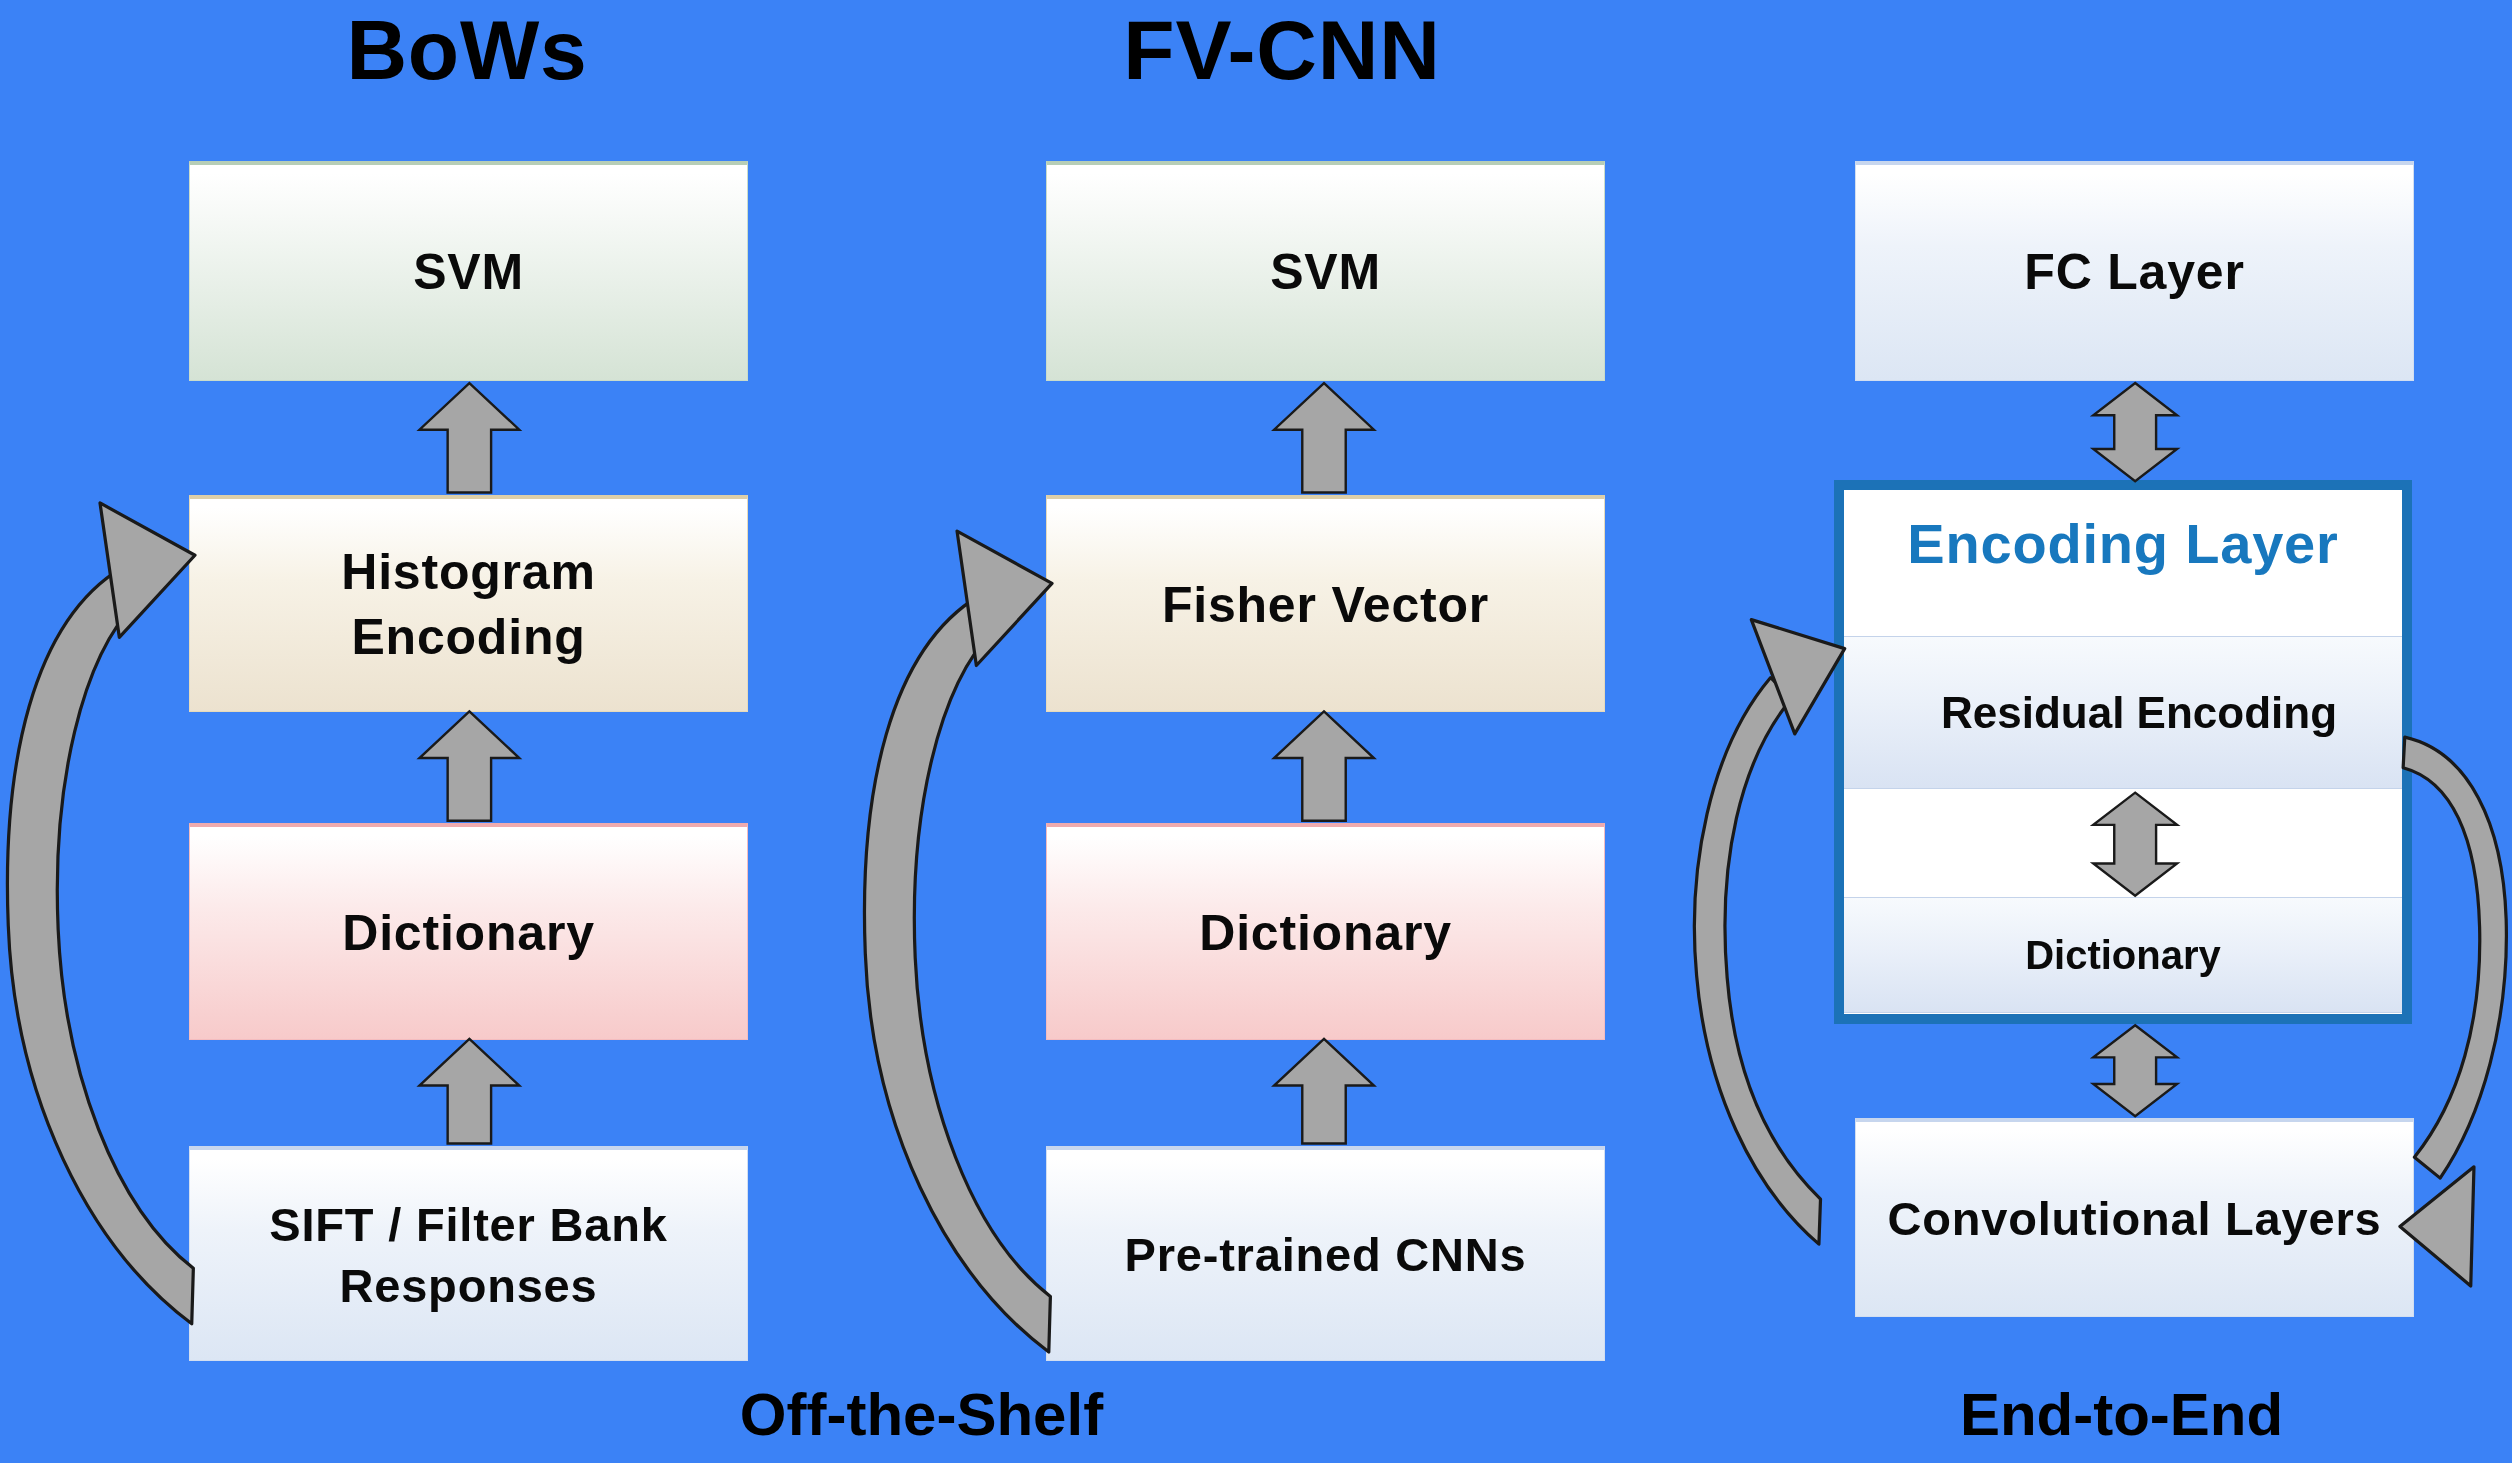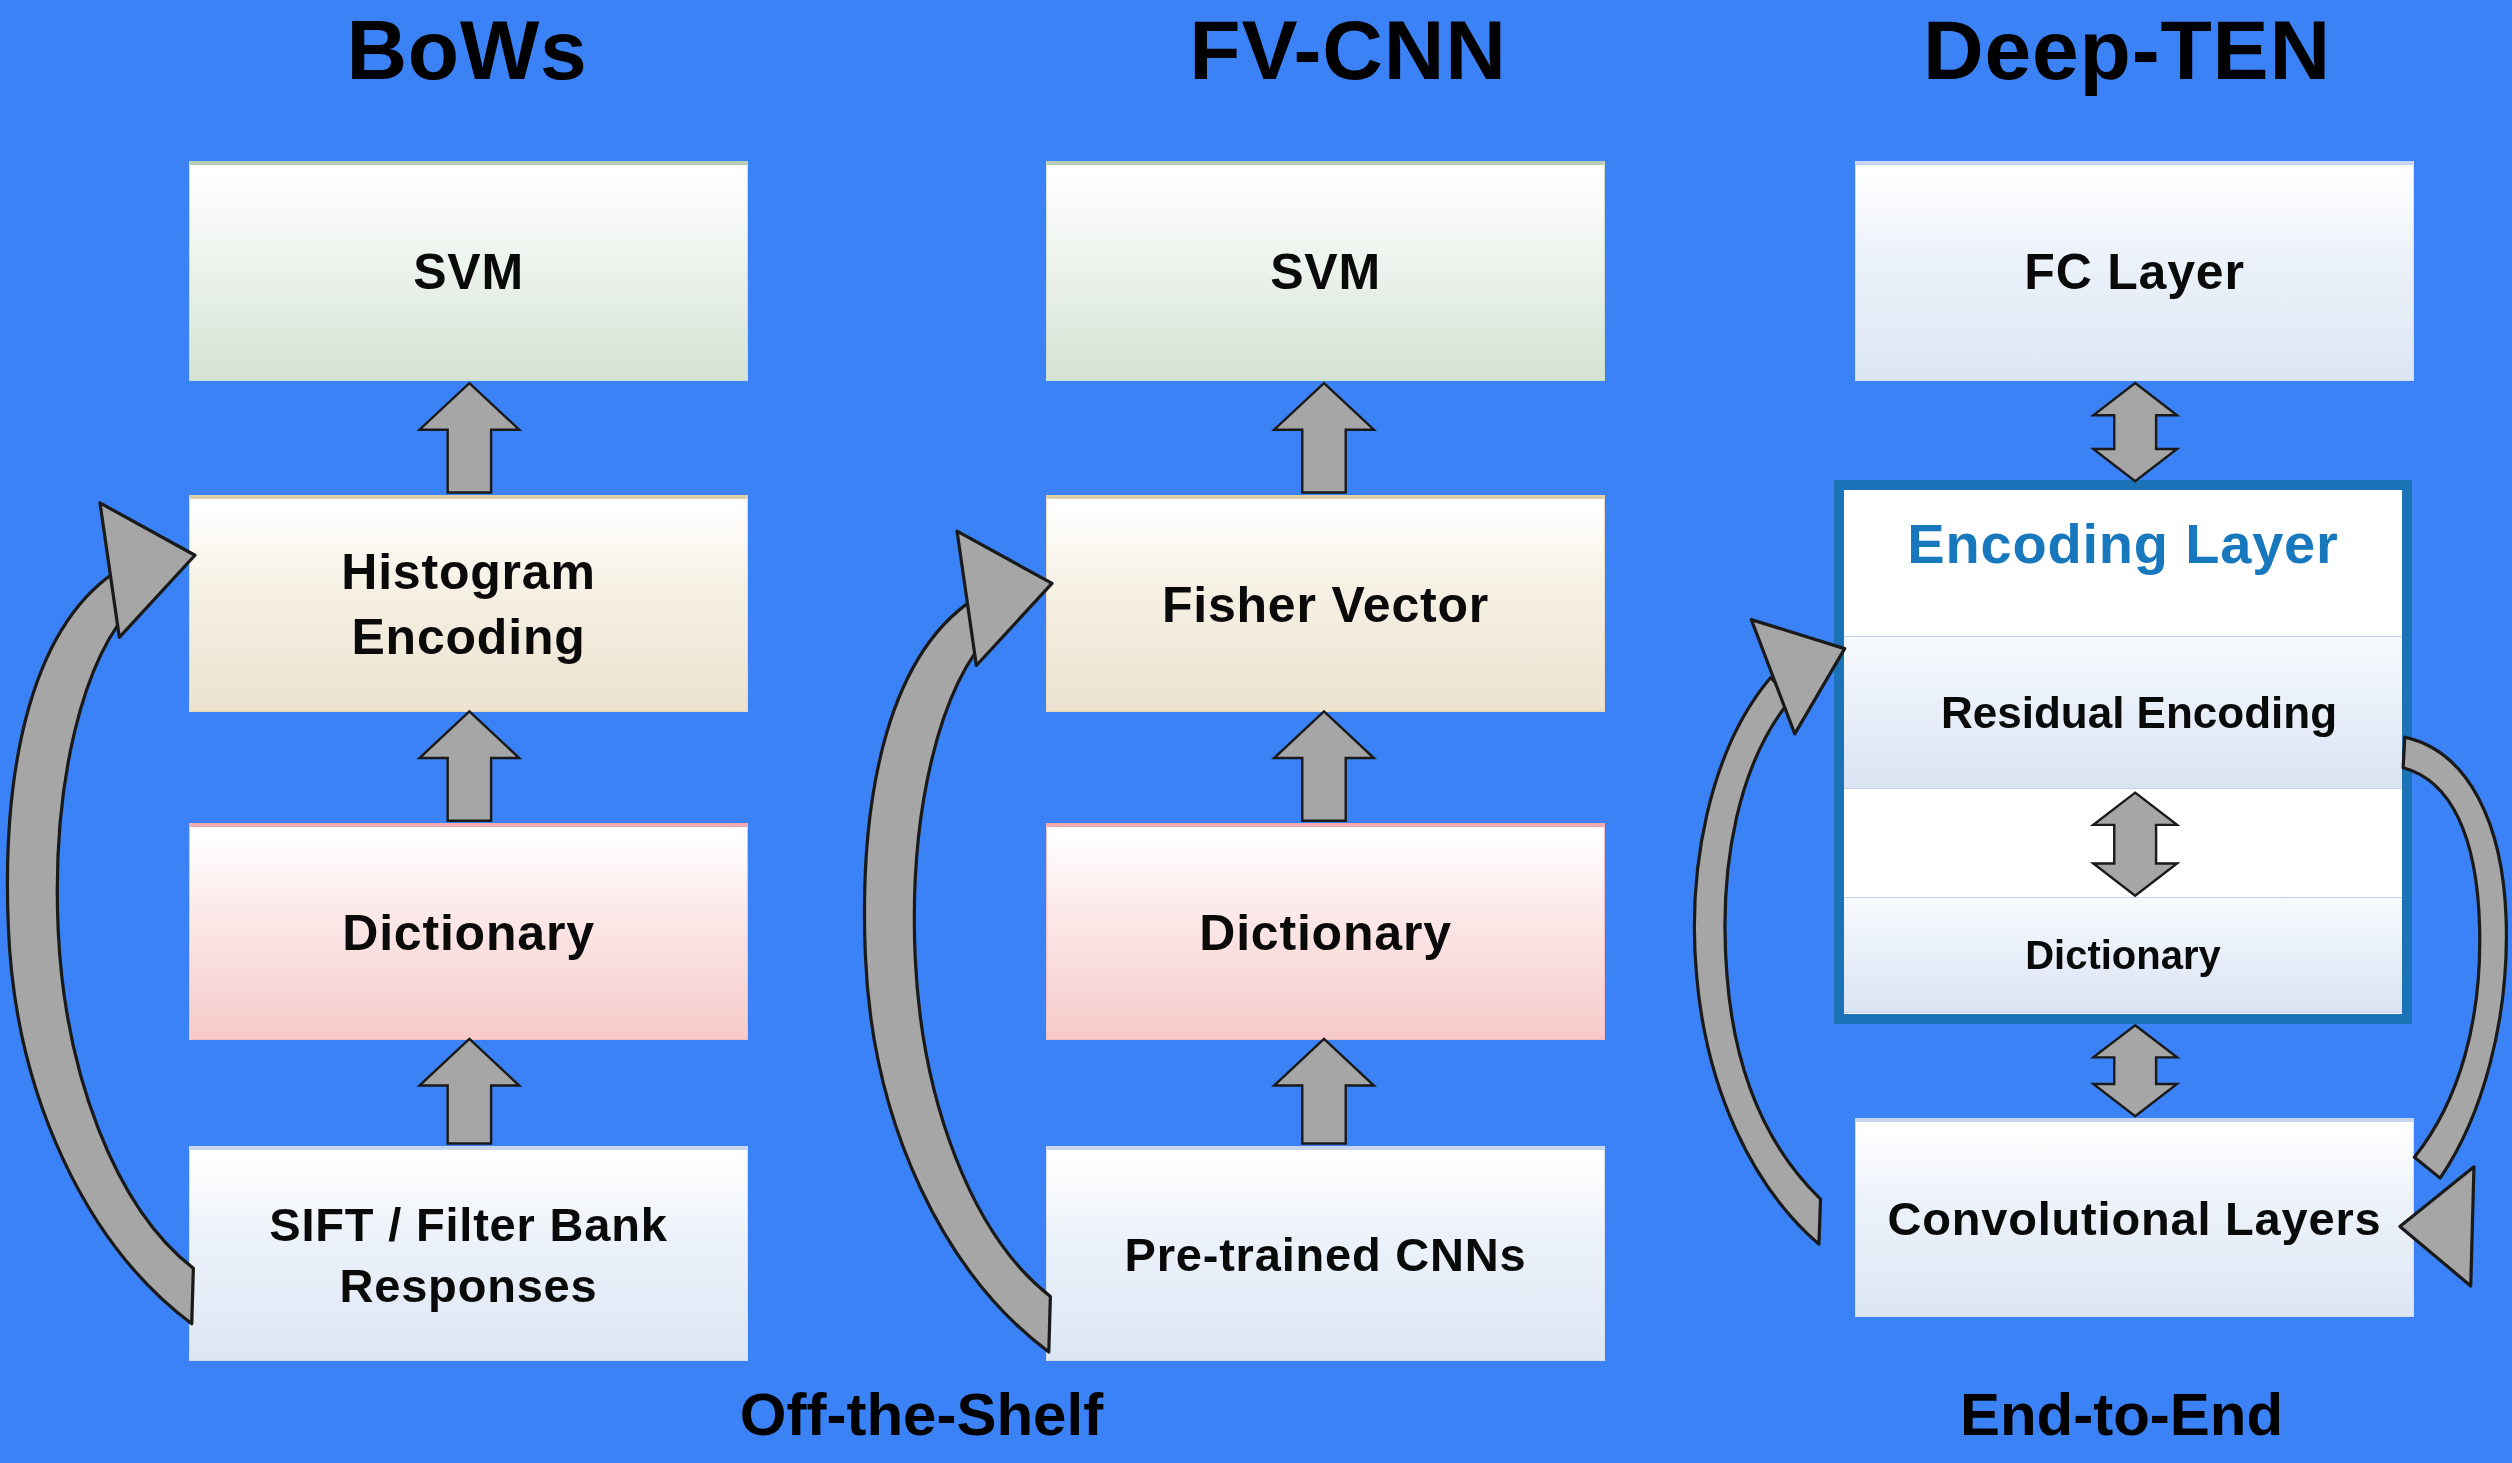--- a/index.html
+++ b/index.html
@@ -34,22 +34,21 @@
   #arrow-layer{position:absolute;left:0;top:0;width:2512px;height:1463px;pointer-events:none;}
   .arr{fill:var(--arrow_gray);stroke:#1a1a1a;stroke-width:3;}
   .curve{fill:var(--arrow_gray);stroke:#1a1a1a;stroke-width:4;stroke-linejoin:round;}
 </style>
 </head>
 <body>
 
 <div id="canvas">
 
   <div class="col-title" style="left:145px;width:644px;">BoWs</div>
-  <div class="col-title" style="left:1026px;width:644px;">FV-CNN</div>
-  <div class="col-title" style="left:1805px;width:644px;">Deep-TEN</div>
+  <div class="col-title" style="left:960px;width:644px;">FV-CNN</div>
 
   <div class="box green fs62" style="left:189px;top:161px;width:559px;height:220px;">
     <span class="lbl">SVM</span>
   </div>
   <div class="box tan fs62" style="left:189px;top:495px;width:559px;height:217px;">
     <span class="lbl">Histogram
 Encoding</span>
   </div>
   <div class="box pink fs62" style="left:189px;top:823px;width:559px;height:217px;">
     <span class="lbl">Dictionary</span>

